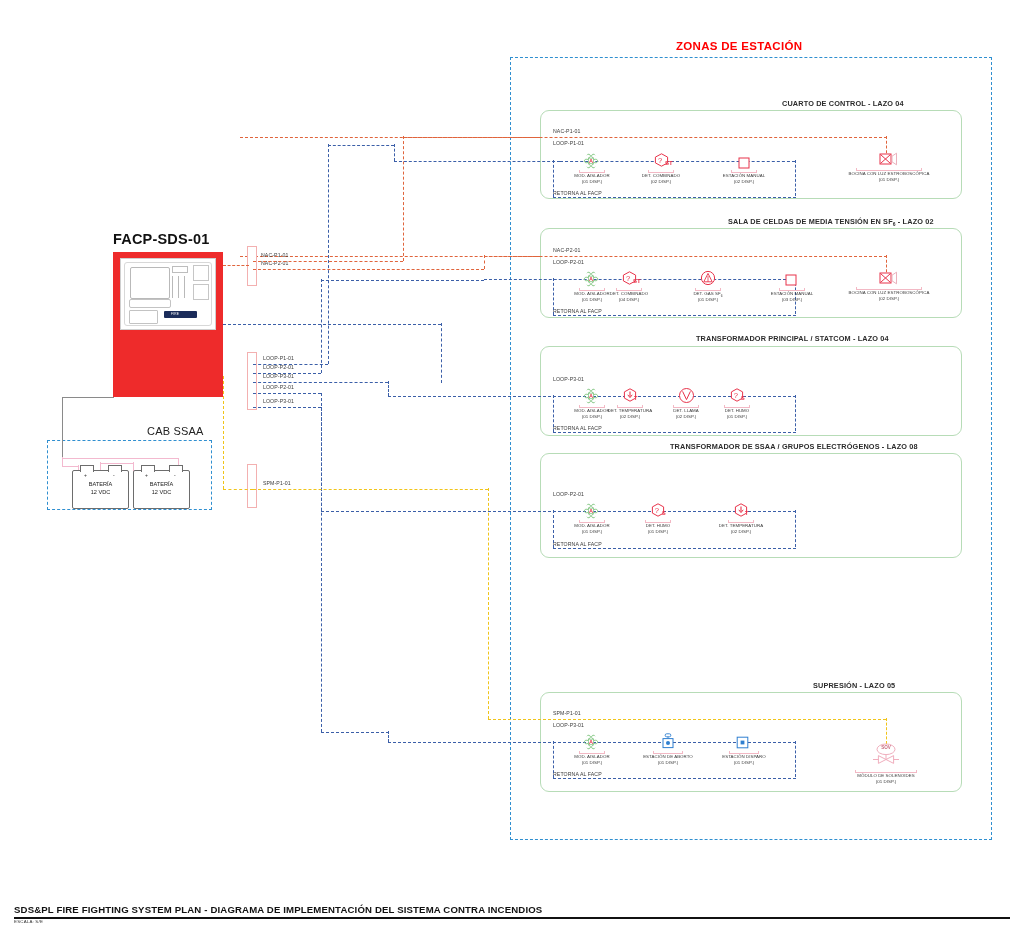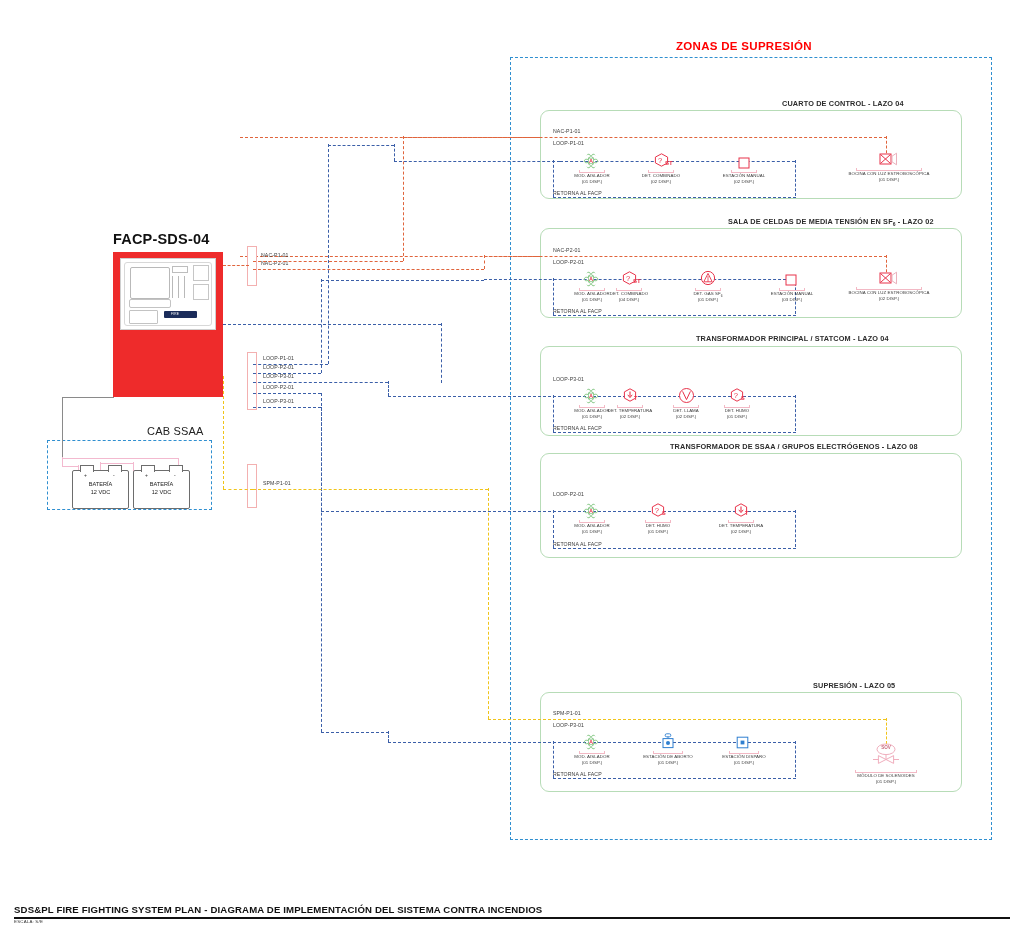--- a/index.html
+++ b/index.html
@@ -48,21 +48,21 @@
   
   #footer-rule{left:14px;top:917px;width:996px;height:1.6px;background:#111;}
   #footer-title{left:14px;top:904px;font-size:9.6px;font-weight:bold;letter-spacing:.15px;color:#111;}
   #footer-scale{left:14px;top:919px;font-size:4.4px;color:#333;letter-spacing:.2px;}
   
   .greyline{position:absolute;border-color:#8a8a8a;}
 </style>
 </head>
 <body>
 
-<div class="abs" id="zonas-title">ZONAS DE SUPRESIÓN</div>
+<div class="abs" id="zonas-title">ZONAS DE ESTACIÓN</div>
 <div class="abs" id="zonas-wrap"></div>
 
 <div class="zone" style="left:540px;top:110px;width:422px;height:89px;"></div>
 <div class="zone-head zonetitle" style="left:782px;top:99px;">CUARTO DE CONTROL - LAZO 04</div>
 
 <div class="abs lbl" style="left:553px;top:128px;">NAC-P1-01</div>
 <div class="abs lbl" style="left:553px;top:140px;">LOOP-P1-01</div>
 <div class="abs lbl" style="left:553px;top:190px;">RETORNA AL FACP</div>
 
 <div class="nacline abs" style="left:240px;top:136.5px;width:647px;"></div>
@@ -346,21 +346,21 @@
     <path d="M21.6 12.6 L21.6 20.4 L14 16.5 Z" fill="none" stroke="#f0aebd" stroke-width="1"></path>
     <line x1="1" y1="16.5" x2="6.4" y2="16.5" stroke="#f0aebd" stroke-width="1"></line>
     <line x1="21.6" y1="16.5" x2="27" y2="16.5" stroke="#f0aebd" stroke-width="1"></line>
   </svg>
   <div class="abs" style="left:0;top:1.8px;width:28px;text-align:center;font-size:4.6px;color:#c96b80;font-weight:bold;">SOV</div>
 </div>
 <div class="brk abs" style="left:855px;top:770px;width:62px;"></div>
 <div class="tiny abs" style="left:838px;top:773px;width:96px;">MÓDULO DE SOLENOIDES</div>
 <div class="tiny abs" style="left:838px;top:779px;width:96px;">(01 DISP.)</div>
 
-<div class="abs" id="facp-title">FACP-SDS-04</div>
+<div class="abs" id="facp-title">FACP-SDS-01</div>
 <div class="abs" id="facp-box"></div>
 <div class="abs" id="facp-inner"></div>
 <div class="abs" id="facp-inner2"></div>
 <div class="abs" id="facp-screen"></div>
 <div class="abs" id="facp-keys"></div>
 <div class="abs" id="facp-lowbox"></div>
 <div class="abs" style="left:172px;top:266px;width:14px;height:5px;background:#fff;border:1px solid #bdbdbd;"></div>
 <div class="abs" style="left:170px;top:276px;width:18px;height:22px;">
   <div class="abs" style="left:2px;top:0;width:1.4px;height:22px;background:#b9b9b9;"></div>
   <div class="abs" style="left:8px;top:0;width:1.4px;height:22px;background:#b9b9b9;"></div>

